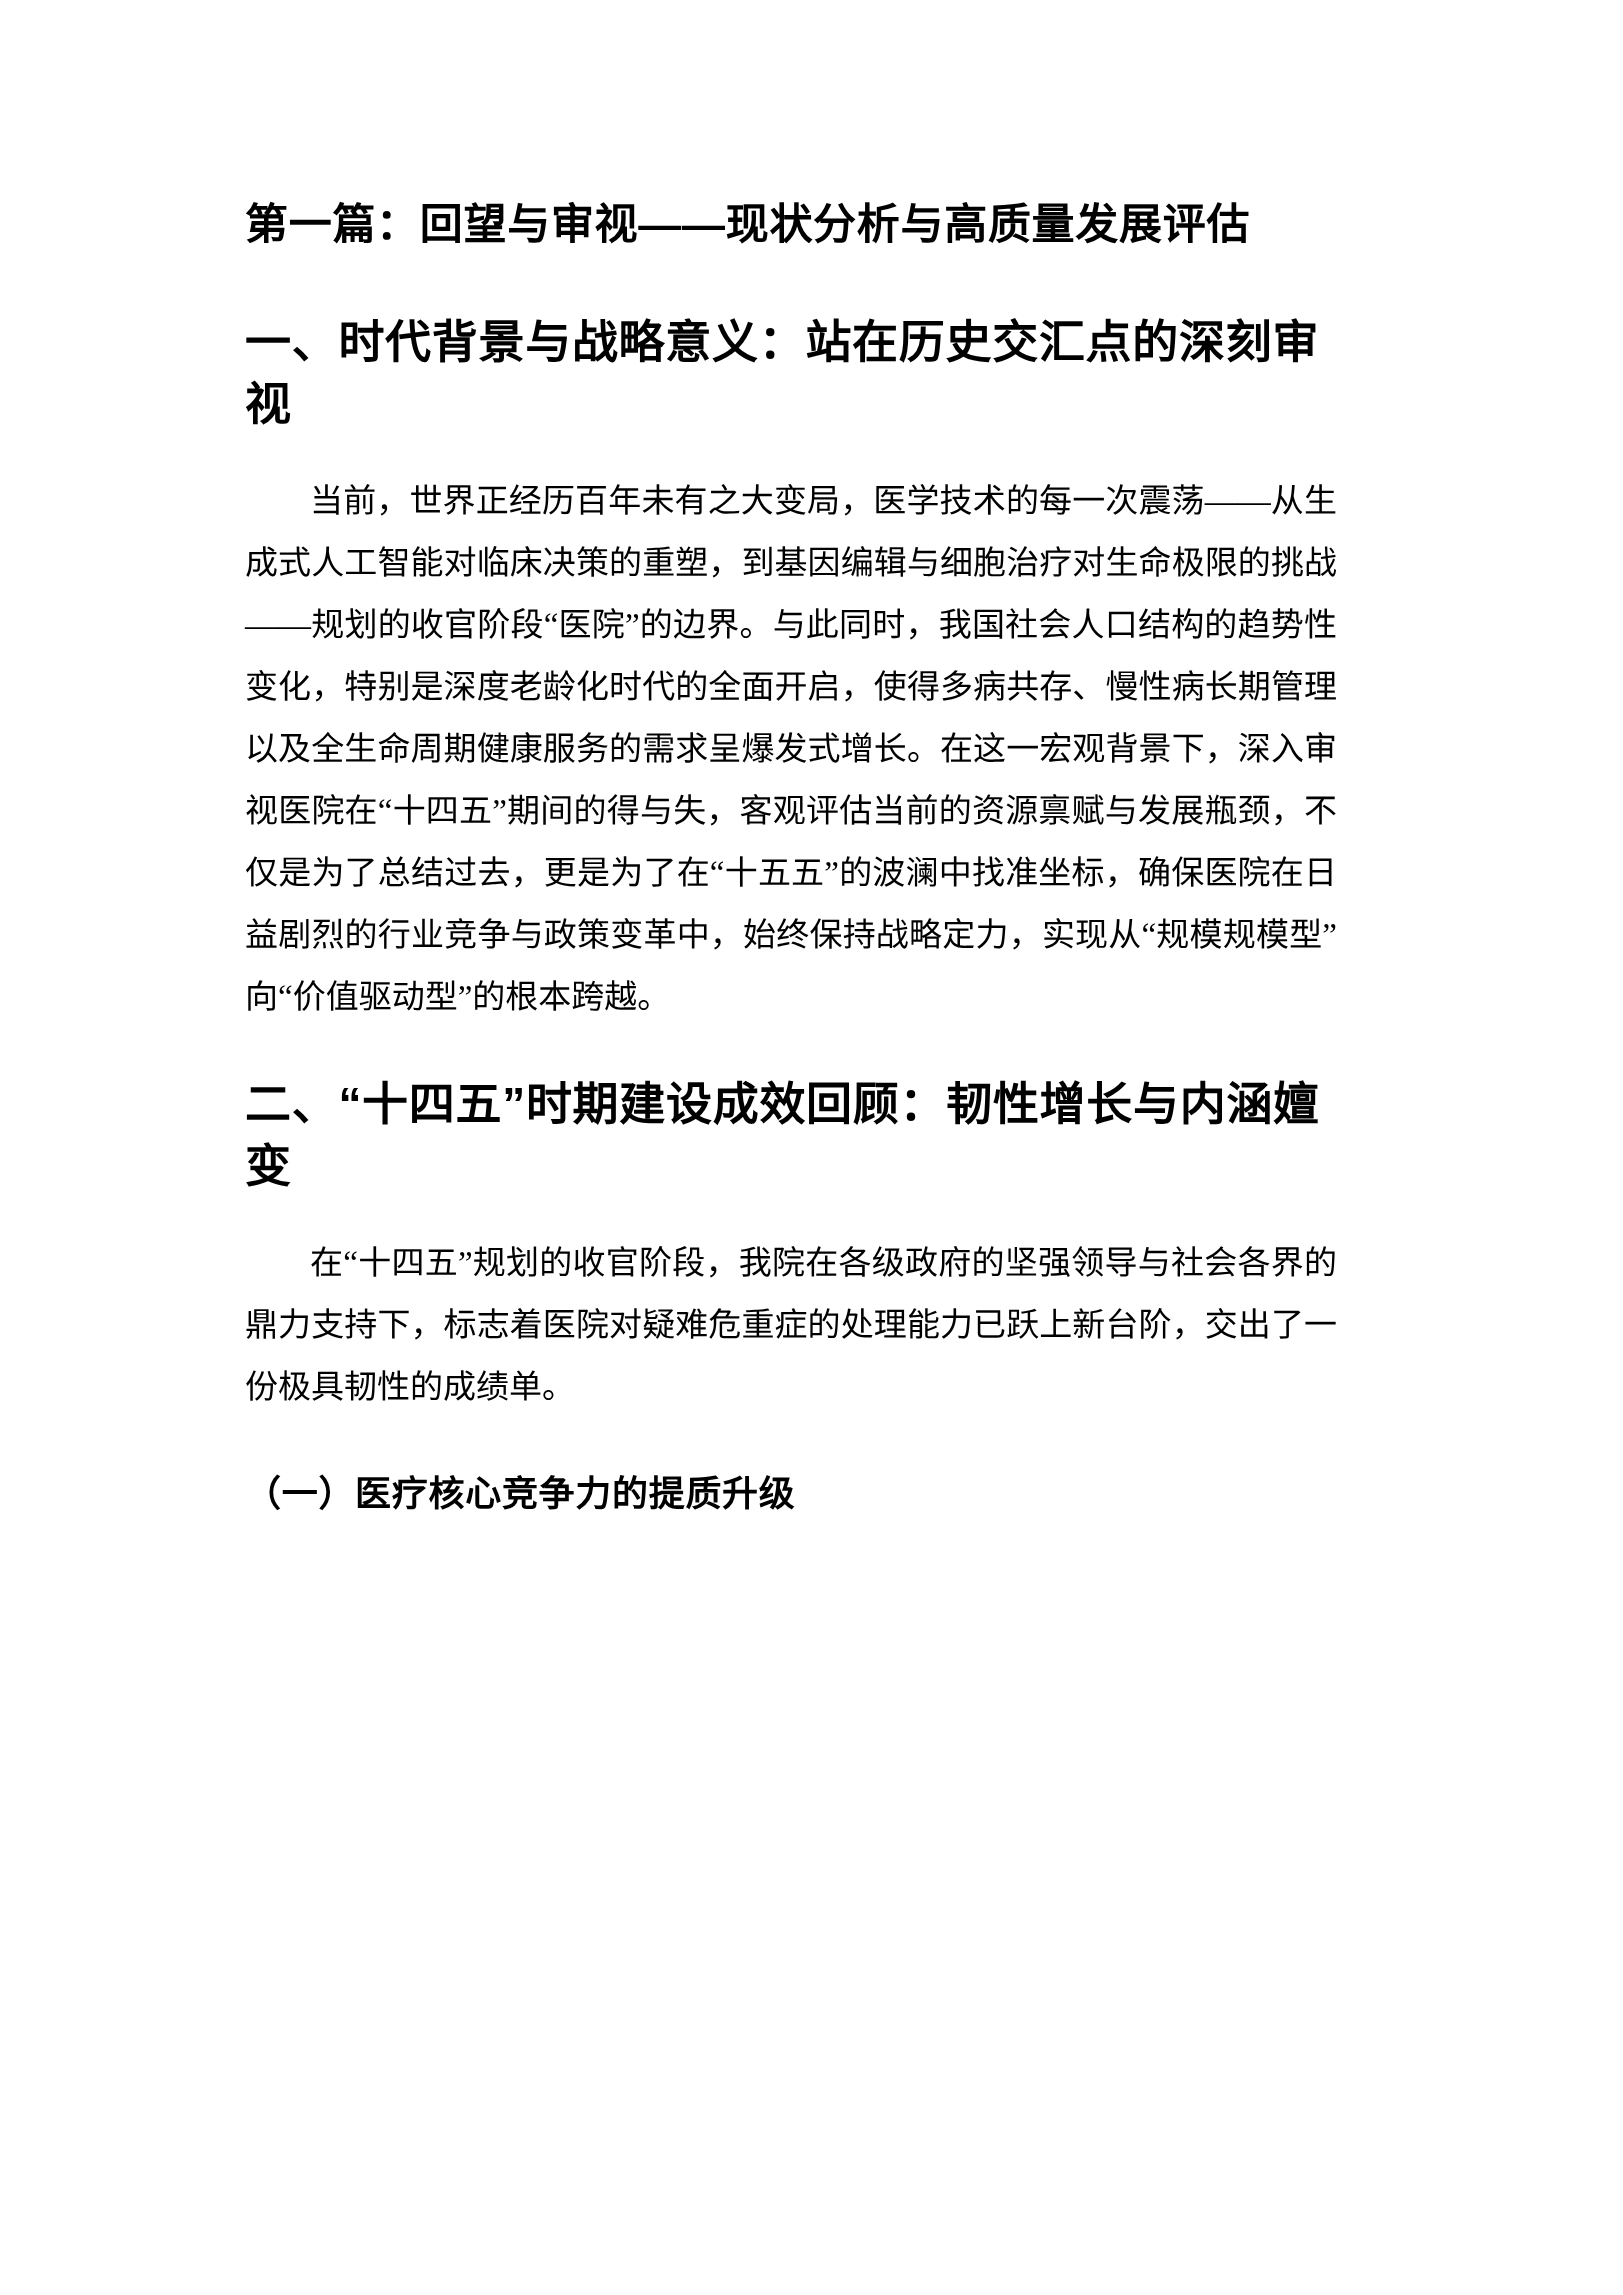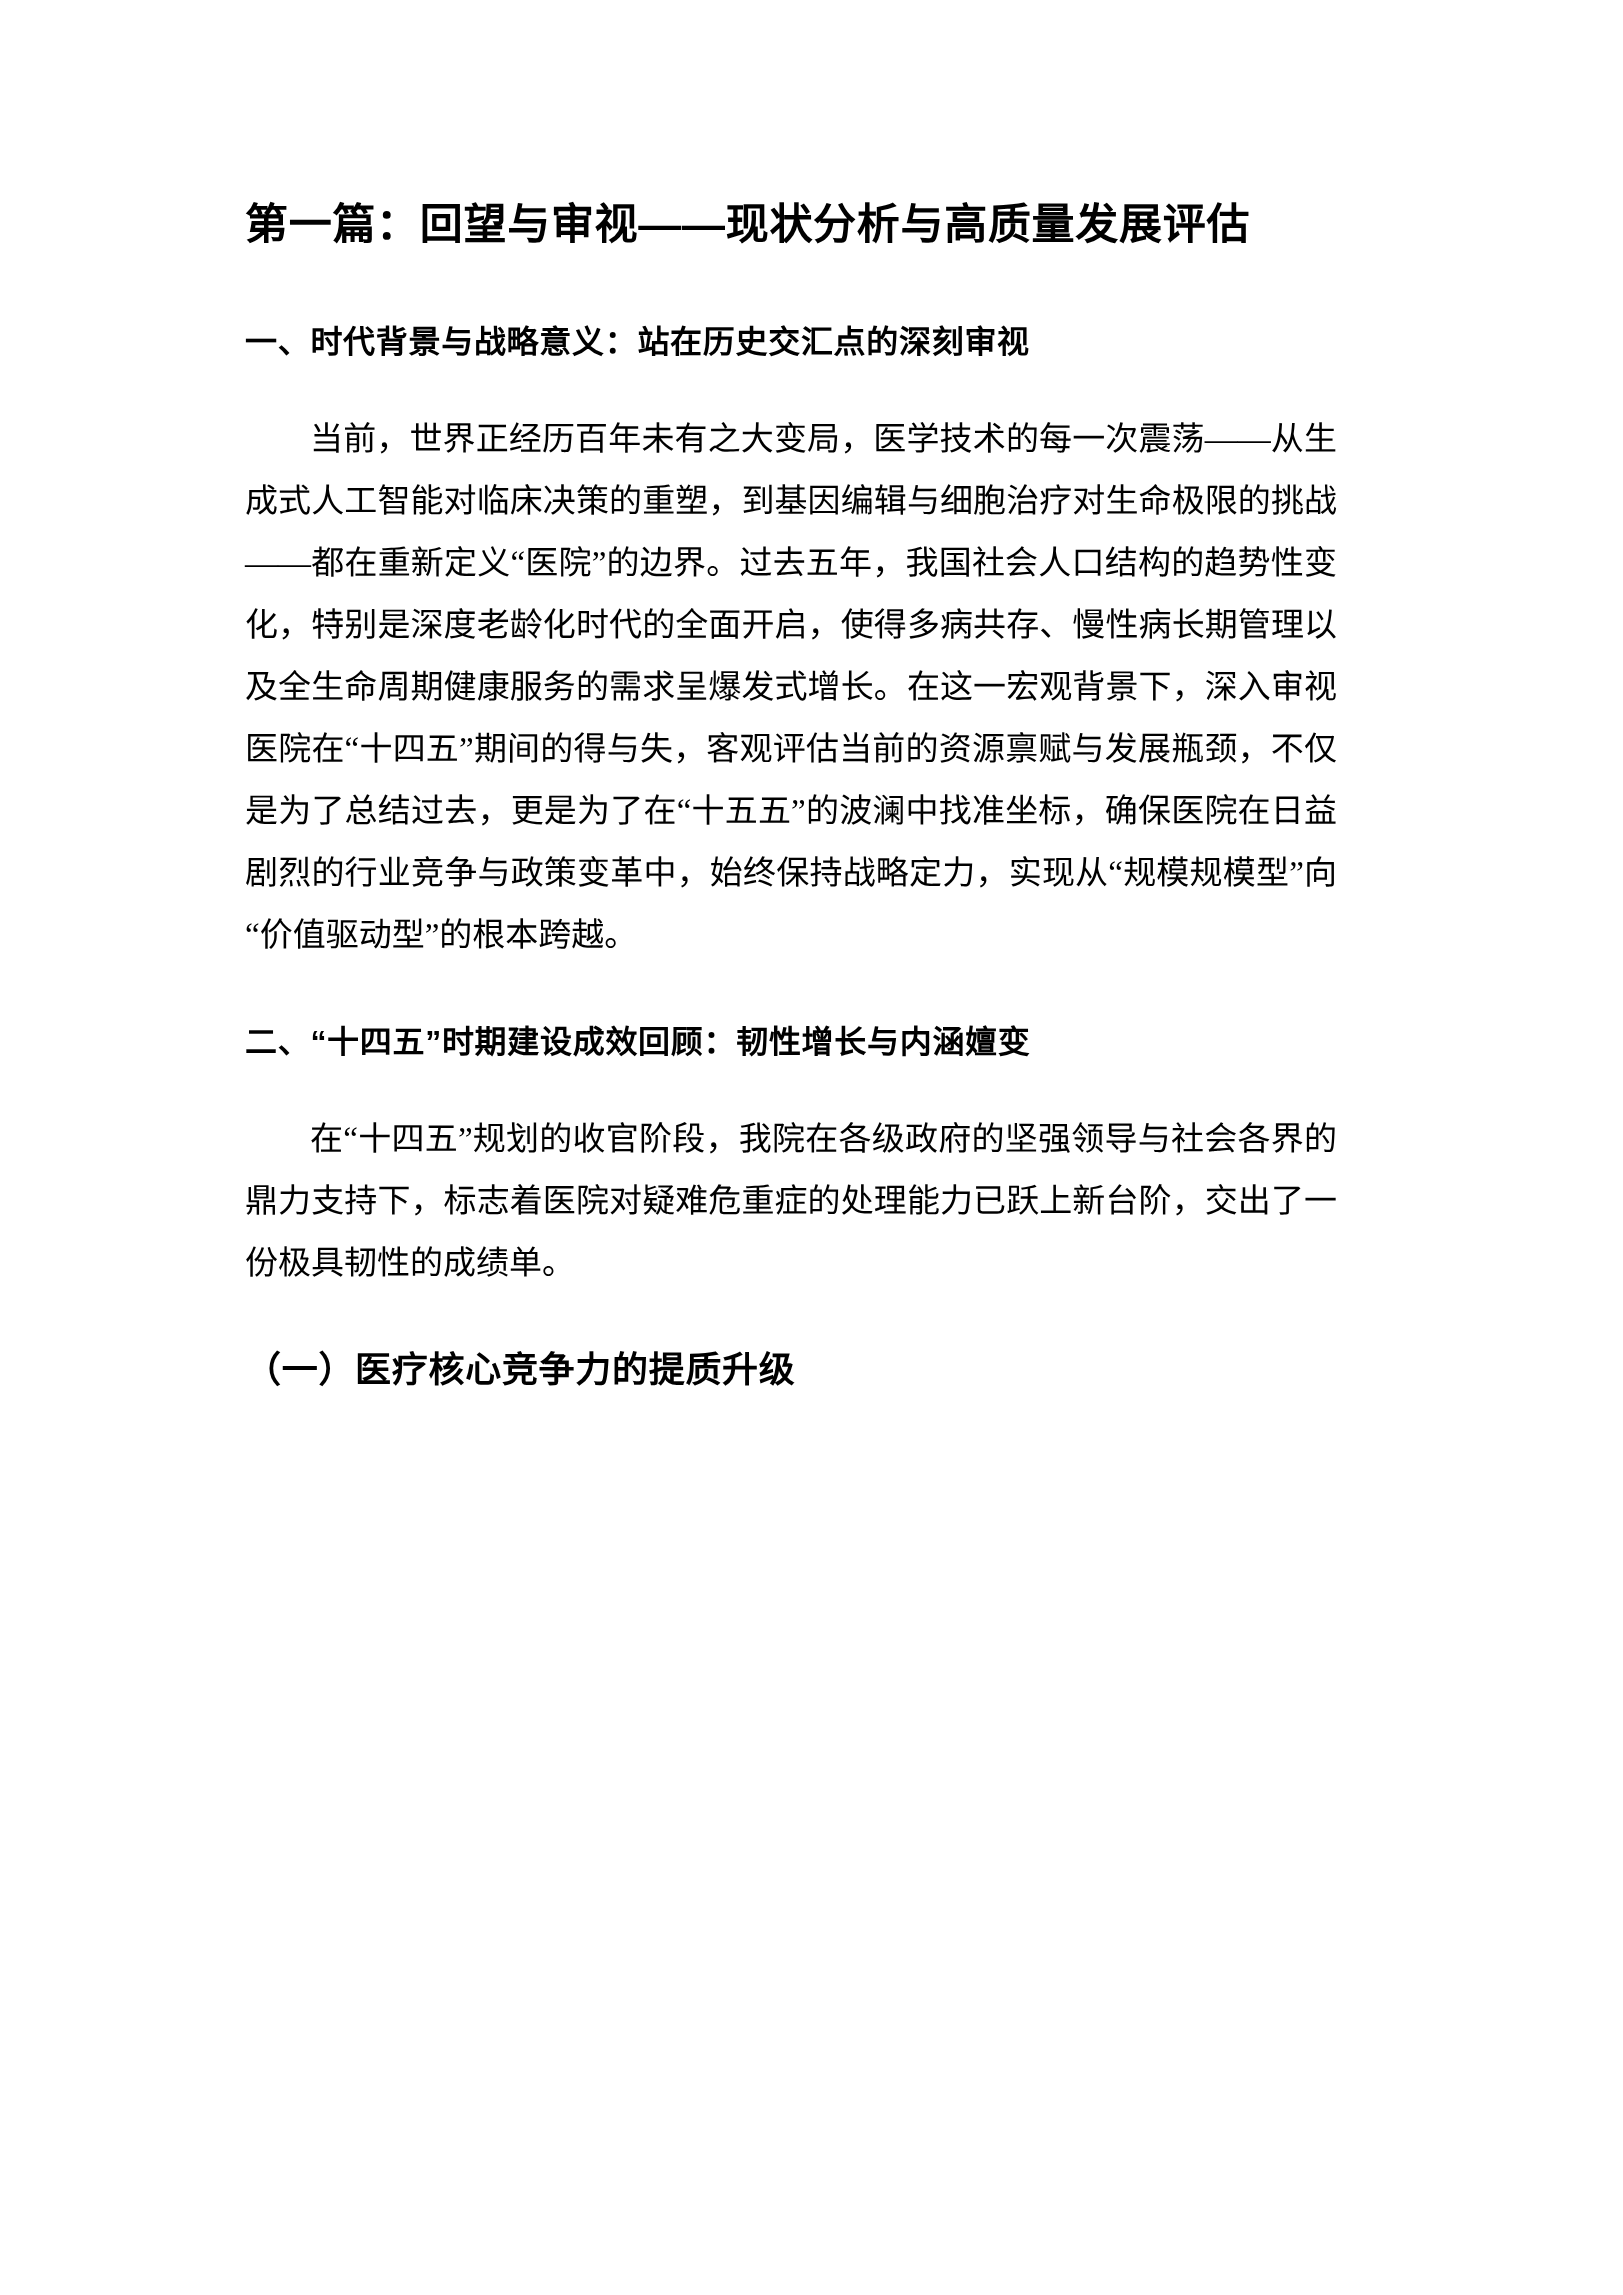--- a/index.html
+++ b/index.html
@@ -26,21 +26,21 @@
     font-family: "Liberation Sans", "DejaVu Sans", sans-serif;
     font-weight: bold;
     font-size: 43px;
     line-height: 58px;
     margin: 0 0 58px 0;
     letter-spacing: 0.7px;
   }
   h2.section-heading {
     font-family: "Liberation Sans", "DejaVu Sans", sans-serif;
     font-weight: bold;
-    font-size: 32px;
+    font-size: 46px;
     line-height: 62px;
     margin: 39px 0 35px 0;
     letter-spacing: 0.7px;
   }
   h2.section-heading:first-of-type {
     margin-top: 0;
   }
   h3.subsection-heading {
     font-family: "Liberation Sans", "DejaVu Sans", sans-serif;
     font-weight: bold;
@@ -62,21 +62,21 @@
 </head>
 <body>
 
 <div class="page">
 
   <h1 class="part-title">第一篇：回望与审视——现状分析与高质量发展评估</h1>
 
   <h2 class="section-heading">一、时代背景与战略意义：站在历史交汇点的深刻审视</h2>
 
 
-  <p class="body-paragraph">当前，世界正经历百年未有之大变局，医学技术的每一次震荡——从生成式人工智能对临床决策的重塑，到基因编辑与细胞治疗对生命极限的挑战——都在重新定义“医院”的边界。过去五年，我国社会人口结构的趋势性变化，特别是深度老龄化时代的全面开启，使得多病共存、慢性病长期管理以及全生命周期健康服务的需求呈爆发式增长。在这一宏观背景下，深入审视医院在“十四五”期间的得与失，客观评估当前的资源禀赋与发展瓶颈，不仅是为了总结过去，更是为了在“十五五”的波澜中找准坐标，确保医院在日益剧烈的行业竞争与政策变革中，始终保持战略定力，实现从“规模规模型”向“价值驱动型”的根本跨越。</p>
+  <p class="body-paragraph">当前，世界正经历百年未有之大变局，医学技术的每一次震荡——从生成式人工智能对临床决策的重塑，到基因编辑与细胞治疗对生命极限的挑战——规划的收官阶段“医院”的边界。与此同时，我国社会人口结构的趋势性变化，特别是深度老龄化时代的全面开启，使得多病共存、慢性病长期管理以及全生命周期健康服务的需求呈爆发式增长。在这一宏观背景下，深入审视医院在“十四五”期间的得与失，客观评估当前的资源禀赋与发展瓶颈，不仅是为了总结过去，更是为了在“十五五”的波澜中找准坐标，确保医院在日益剧烈的行业竞争与政策变革中，始终保持战略定力，实现从“规模规模型”向“价值驱动型”的根本跨越。</p>
 
   <h2 class="section-heading">二、“十四五”时期建设成效回顾：韧性增长与内涵嬗变</h2>
 
   <p class="body-paragraph">在“十四五”规划的收官阶段，我院在各级政府的坚强领导与社会各界的鼎力支持下，标志着医院对疑难危重症的处理能力已跃上新台阶，交出了一份极具韧性的成绩单。</p>
 
   <h3 class="subsection-heading">（一）医疗核心竞争力的提质升级</h3>
 
 
 </div>
 

